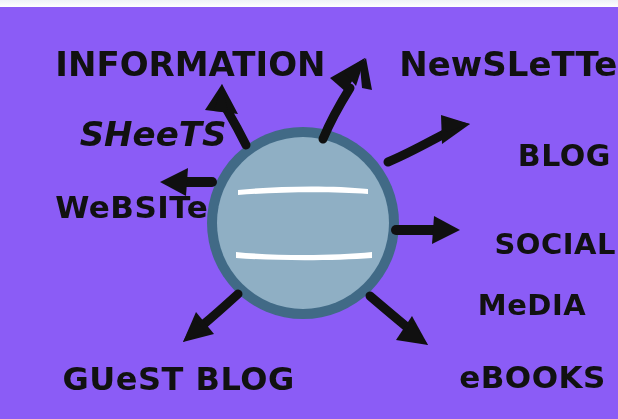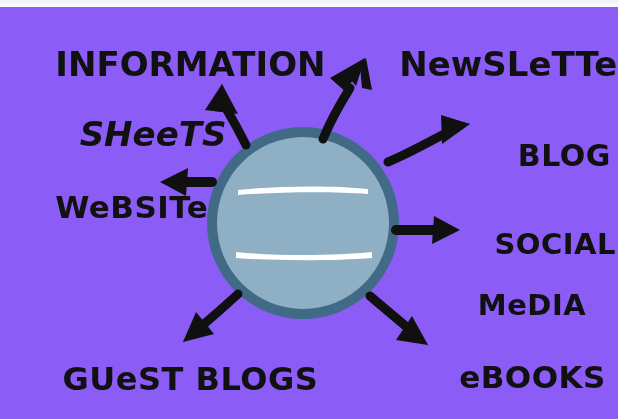--- a/index.html
+++ b/index.html
@@ -204,21 +204,21 @@
 
   <div class="label lbl-blog">
     <span>BLOG</span>
   </div>
 
   <div class="label lbl-ebooks">
     <span>eBOOKS</span>
   </div>
 
   <div class="label lbl-guest-blogs">
-    <span>GUeST BLOGS</span>
+    <span>GUeST BLOG</span>
   </div>
 
   <div class="label lbl-website">
     <span>WeBSITe</span>
   </div>
 
 
 </div>
 
 </body></html>

